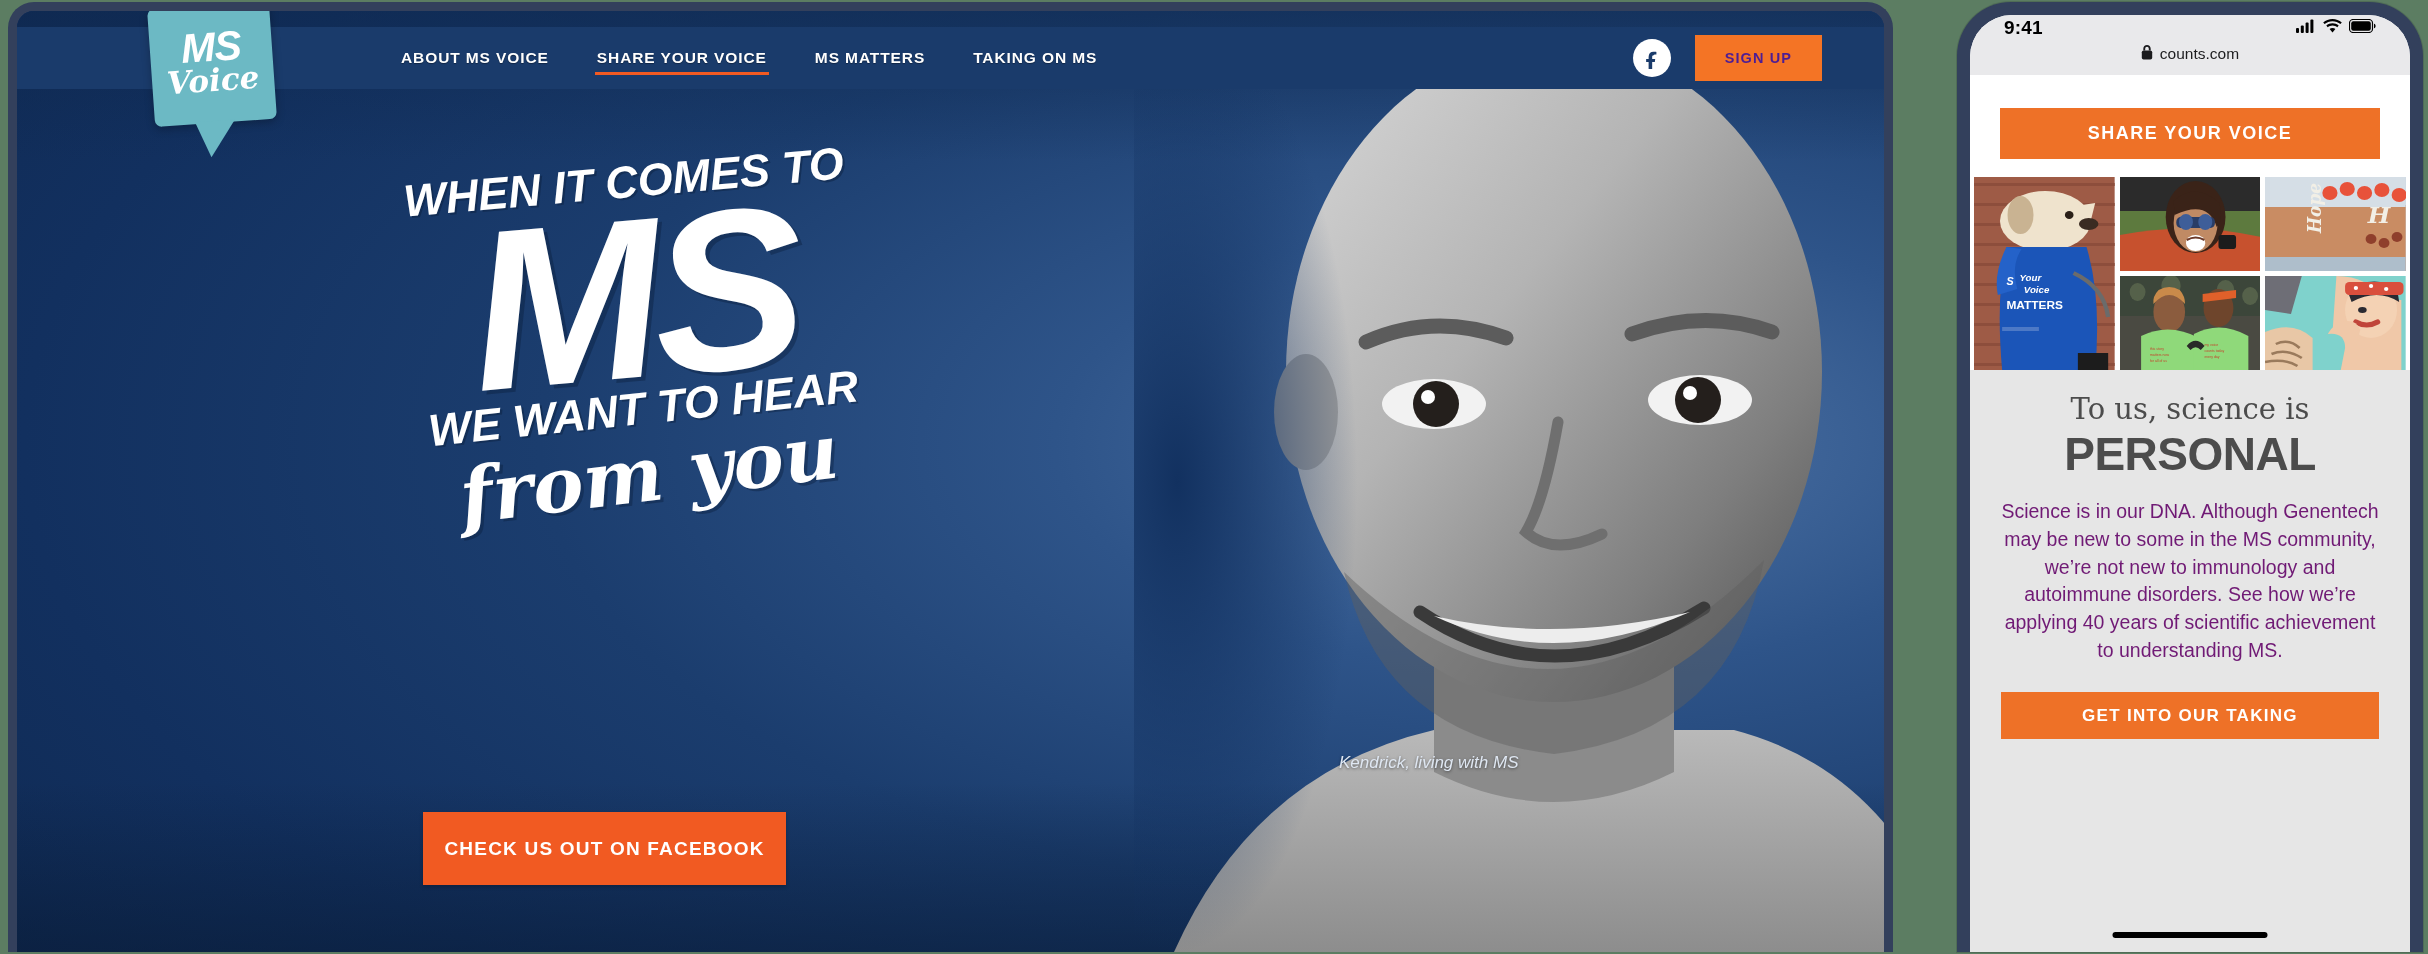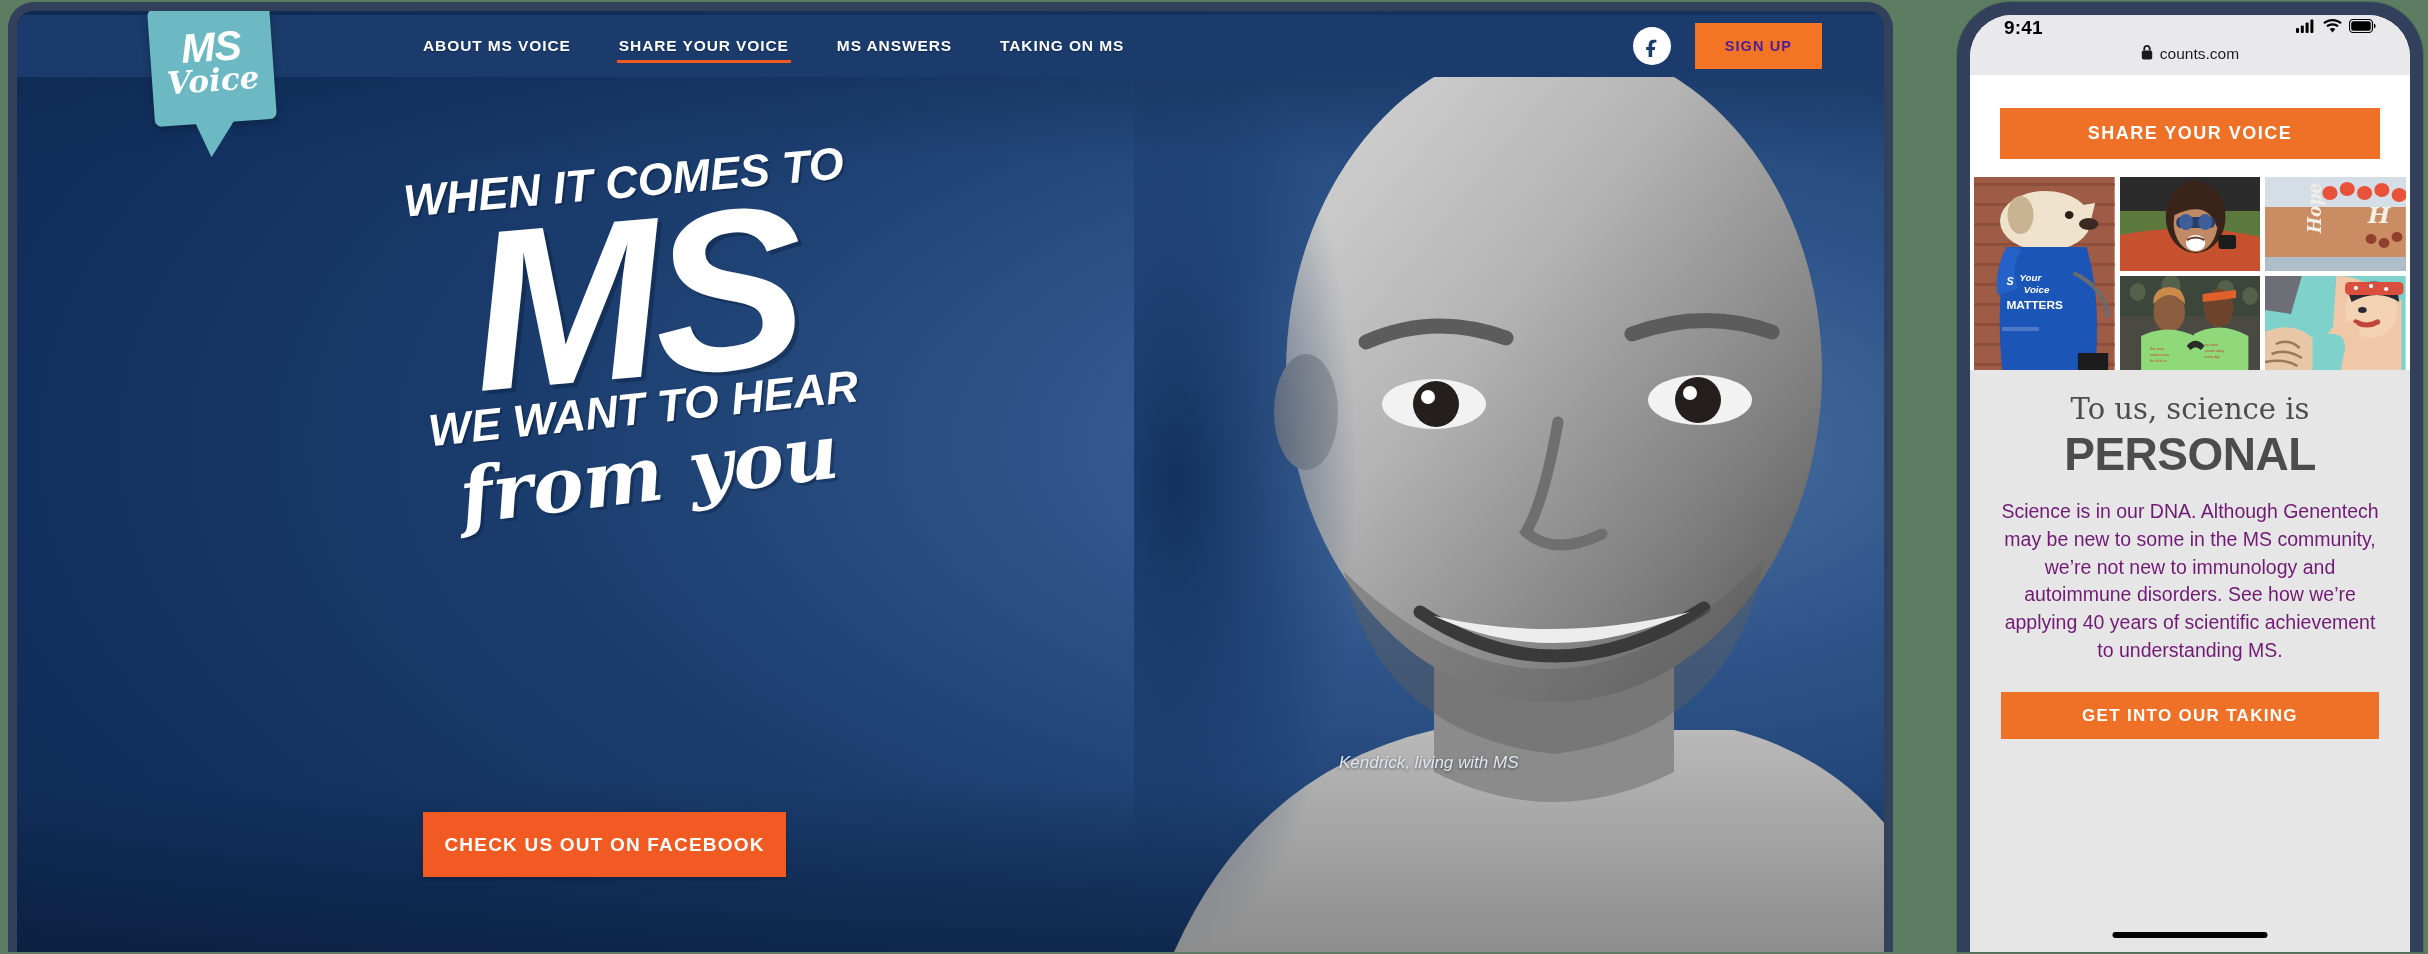--- a/index.html
+++ b/index.html
@@ -52,28 +52,27 @@
     position: absolute;
     inset: 0;
     background:
       linear-gradient(to bottom, rgba(14,40,78,.55) 0%, rgba(14,40,78,0) 16%),
       linear-gradient(to top, rgba(8,26,52,.55) 0%, rgba(8,26,52,0) 18%);
   }
 
   
   #nav-bar {
     position: absolute;
-    left: 0; top: 4px;
+    left: 0; top: 16px;
     width: 100%;
     height: 62px;
     background: #1a3b6b;
     display: flex;
     align-items: center;
     z-index: 30;
-    padding-left: 22px;
   }
 
   #nav-links {
     display: flex;
     align-items: center;
     gap: 0px;
     margin-left: 360px;
     height: 100%;
   }
 
@@ -238,21 +237,21 @@
     margin-top: 6px;
     transform: rotate(-2deg);
     text-shadow: 3px 3px 0 rgba(10,30,60,.4);
   }
 
   #hero-cta {
     position: absolute;
     left: 406px;
     top: 801px;
     width: 363px;
-    height: 65px;
+    height: 73px;
     background: #f15a22;
     color: #fff;
     border: none;
     font-family: "Liberation Sans", sans-serif;
     font-size: 19px;
     font-weight: bold;
     letter-spacing: 1.2px;
     cursor: pointer;
     z-index: 25;
     box-shadow: 0 2px 4px rgba(0,0,0,.22);
@@ -505,21 +504,21 @@
         <div id="hl-line3">WE WANT TO HEAR</div>
         <div id="hl-line4">from you</div>
       </div>
 
       <button id="hero-cta">CHECK US OUT ON FACEBOOK</button>
 
       <nav id="nav-bar">
         <div id="nav-links">
           <a class="nav-link">ABOUT MS VOICE</a>
           <a class="nav-link active">SHARE YOUR VOICE</a>
-          <a class="nav-link">MS ANSWERS</a>
+          <a class="nav-link">MS MATTERS</a>
           <a class="nav-link">TAKING ON MS</a>
         </div>
         <div id="nav-right">
           <div id="facebook-btn">
             <svg width="22" height="22" viewBox="0 0 24 24" aria-hidden="true">
               <path fill="#1a3b6b" d="M14.6 8.3h2.2V5.4c-.4-.05-1.7-.17-3.2-.17-3.2 0-5.3 1.96-5.3 5.56V13H5.6v3.3h2.7V24h3.9v-7.7h2.9l.4-3.3h-3.3v-2.3c0-1 .3-1.7 1.9-1.7z"></path>
             </svg>
           </div>
           <button id="signup-btn">SIGN UP</button>
         </div>

